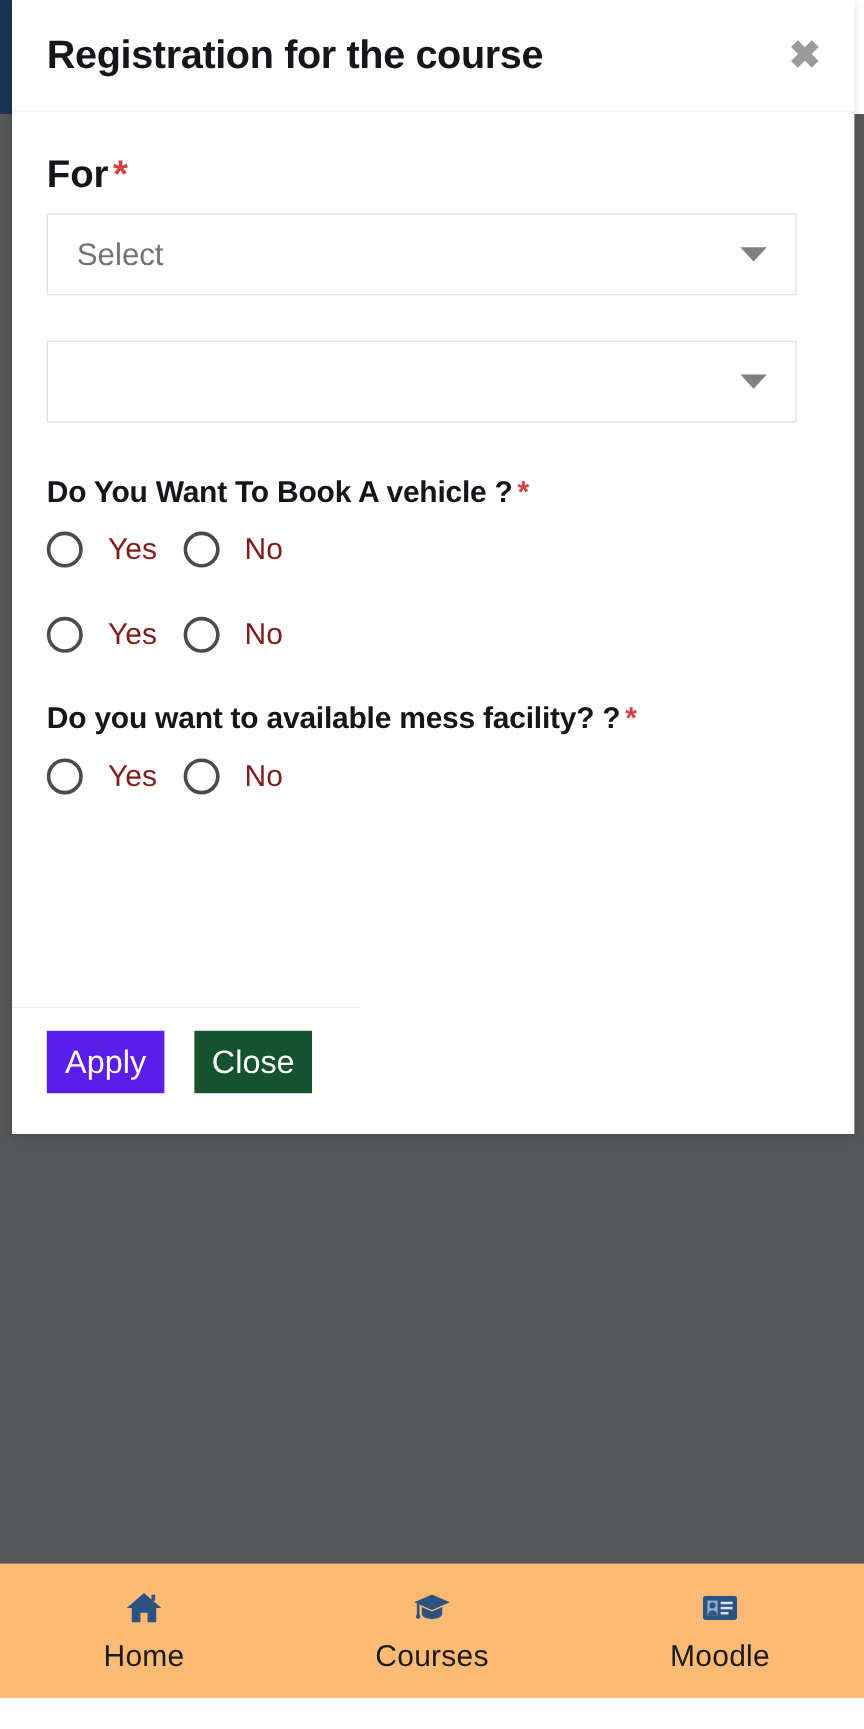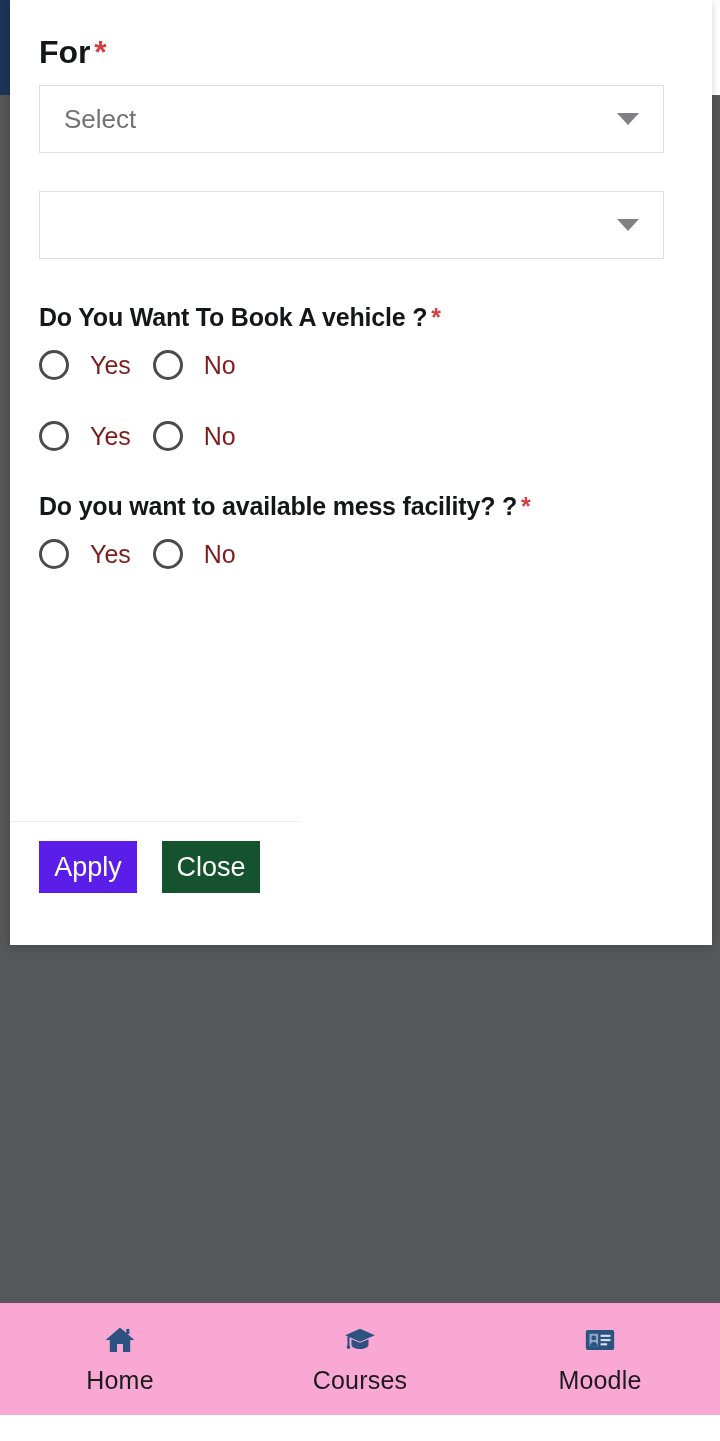--- a/index.html
+++ b/index.html
@@ -50,21 +50,21 @@
     background: #565759;
   }
 
   
   #bottom-nav {
     position: absolute;
     left: 0;
     bottom: 26px;
     width: 720px;
     height: 112px;
-    background: #f9a8d4;
+    background: #fdba74;
     display: flex;
     align-items: center;
     justify-content: space-around;
   }
 
   .nav-item {
     flex: 1;
     display: flex;
     flex-direction: column;
     align-items: center;
@@ -224,21 +224,21 @@
 
   .radio-label {
     font-size: 25px;
     color: #7f1d1d;
     margin-left: 21px;
     margin-right: 22px;
   }
 
   #modal-footer {
     flex: 0 0 auto;
-    padding: 0 29px 52px 29px;
+    padding: 0 29px 34px 29px;
     position: relative;
   }
 
   #footer-divider {
     position: absolute;
     left: 0;
     top: 0;
     width: 290px;
     height: 1px;
     background: #ededf0;
@@ -319,20 +319,24 @@
     </span>
     <span class="nav-label">Moodle</span>
   </div>
 
 </div>
 
 <div id="home-indicator-area"></div>
 
 <div id="modal">
 
+  <div id="modal-header">
+    <div id="modal-title">Registration for the course</div>
+    <button id="modal-close">✖</button>
+  </div>
 
   <div id="modal-body">
 
     <div class="field-block">
       <div class="field-label">
         <span>For</span><span class="req">*</span>
       </div>
       <div class="select-wrap">
         <span class="select-value">Select</span>
         <span class="caret"></span>

